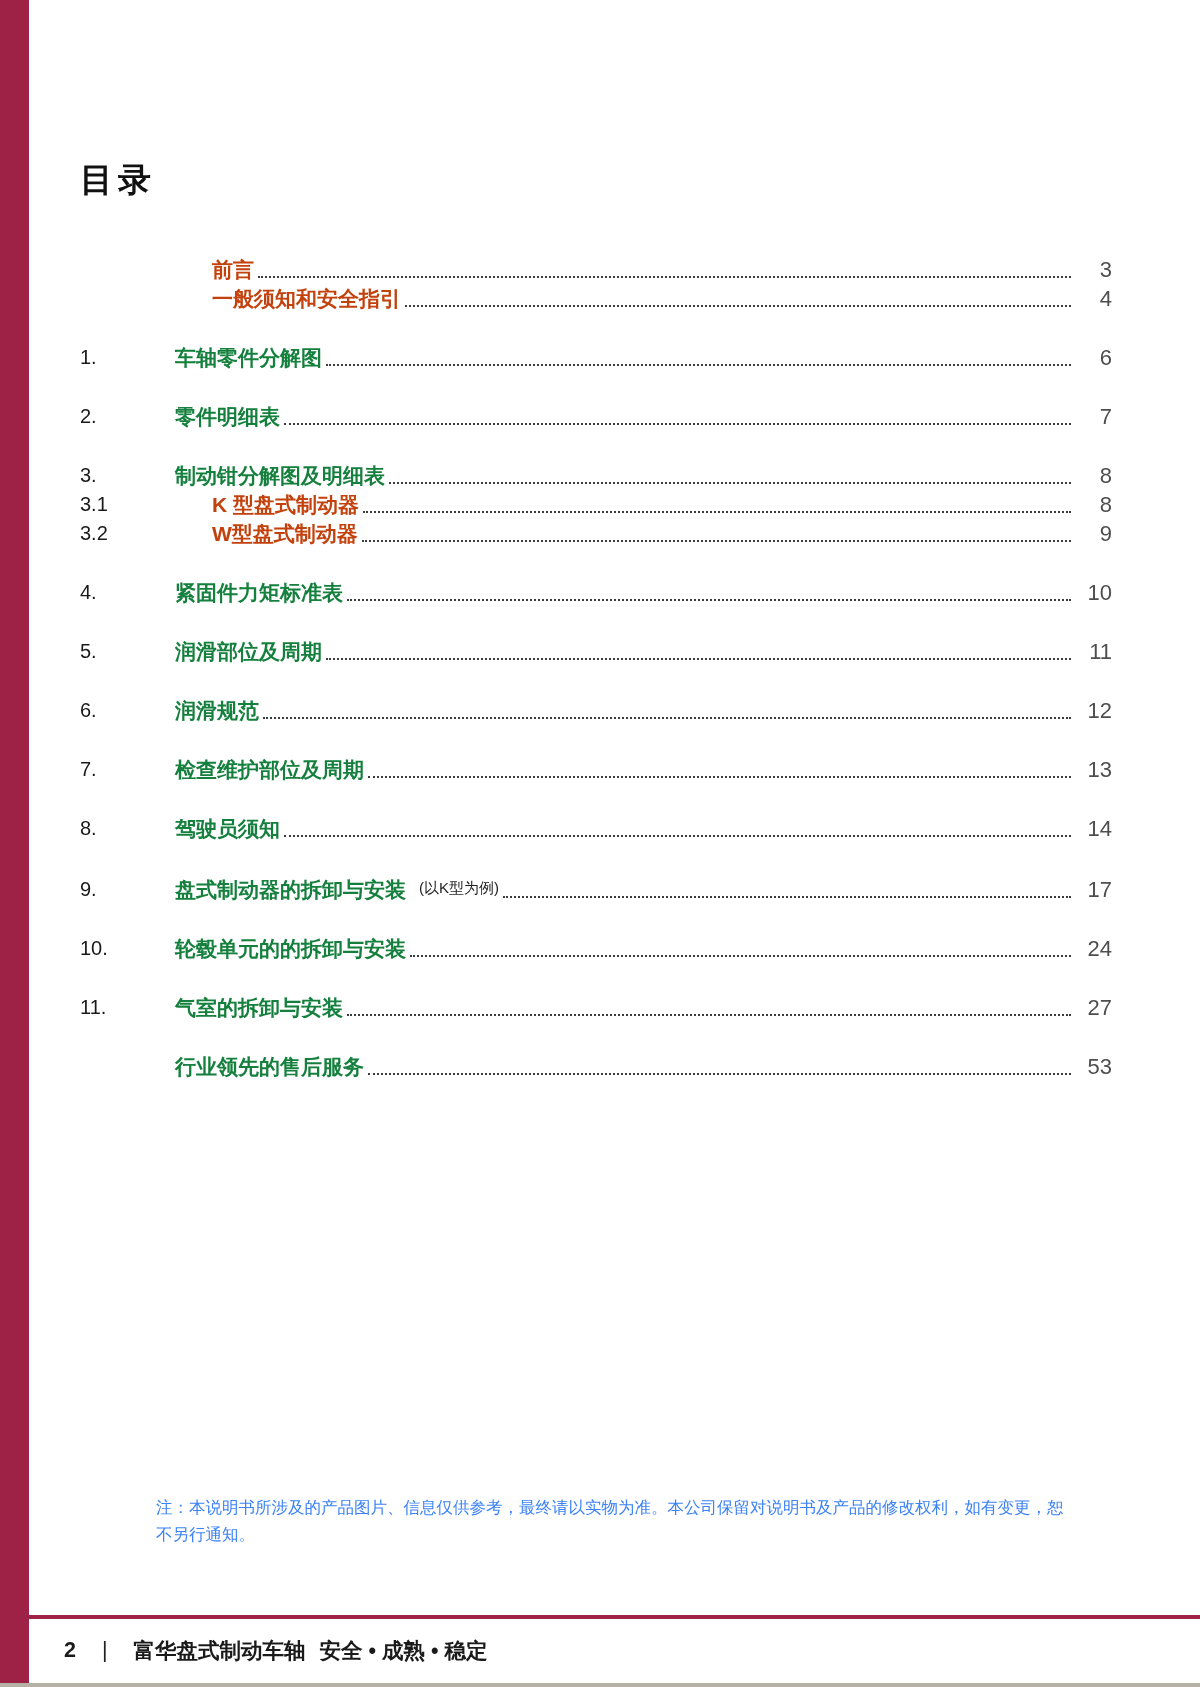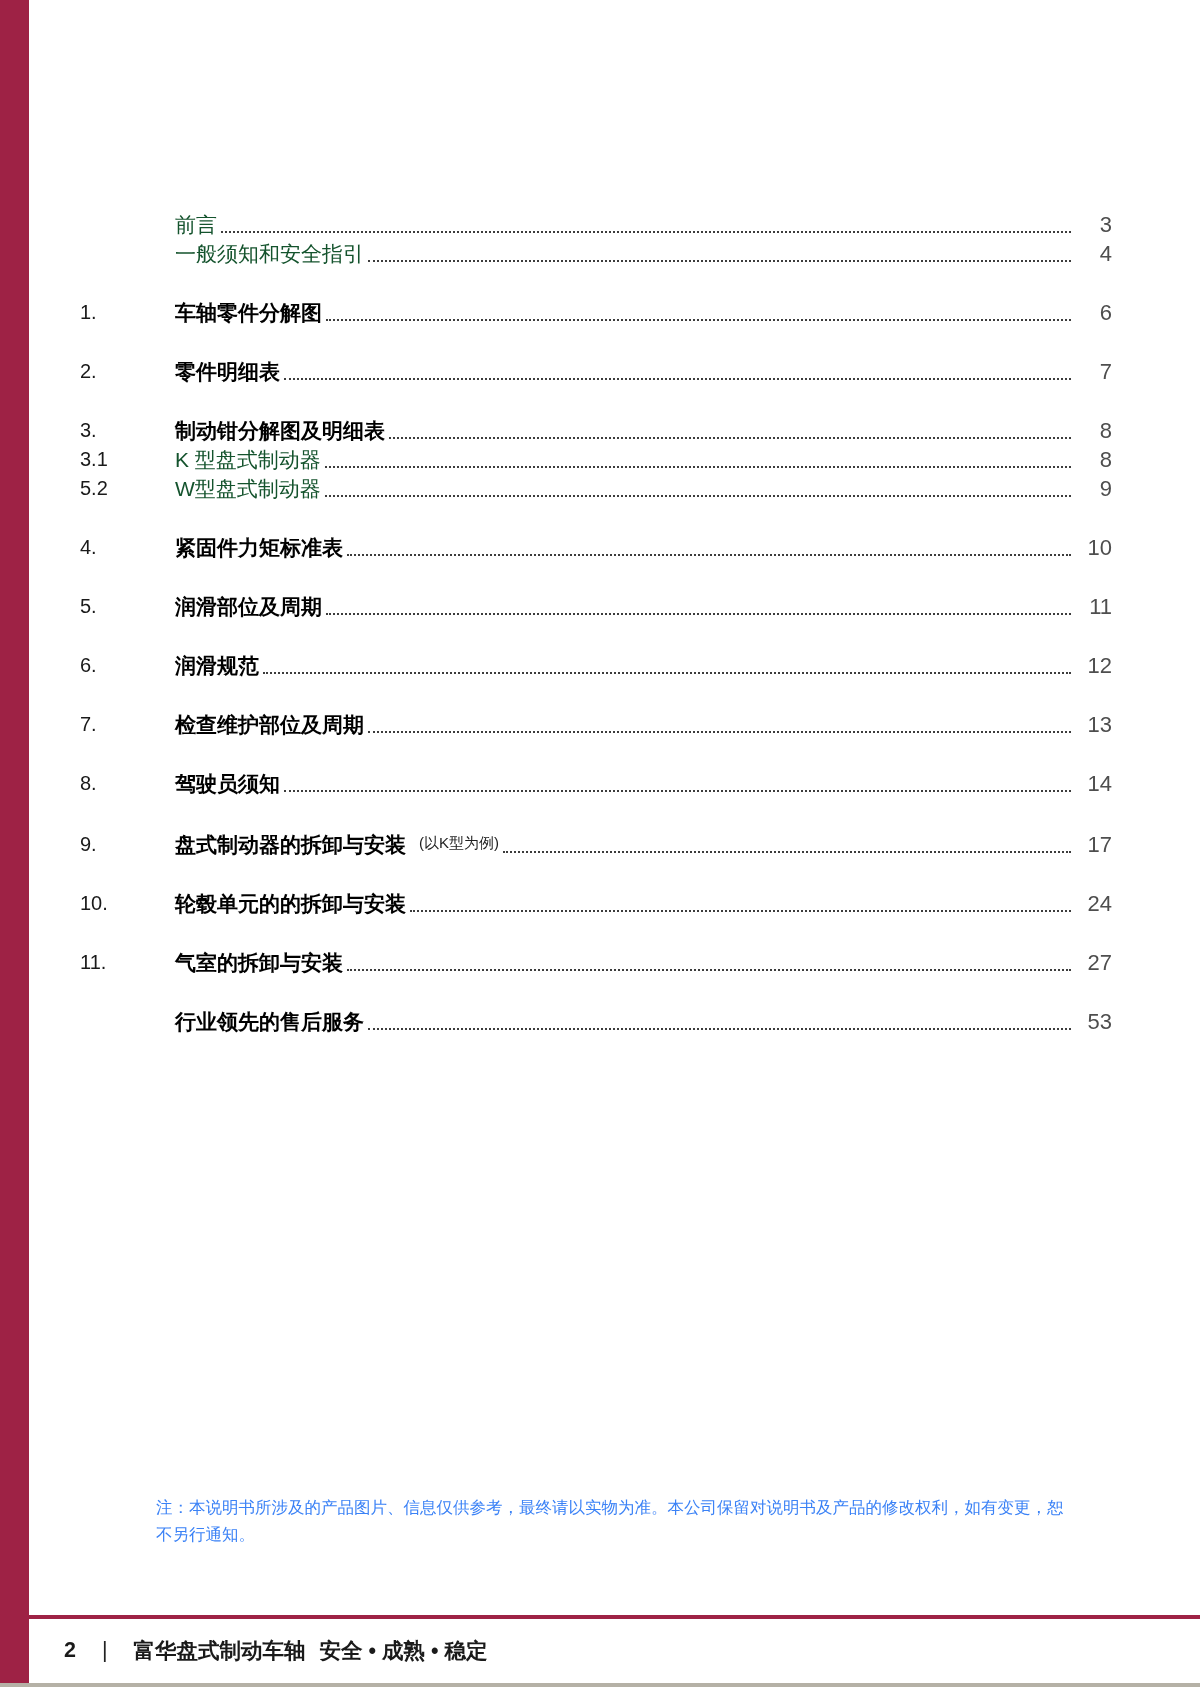--- a/index.html
+++ b/index.html
@@ -42,22 +42,22 @@
     color:#1c1c1c;
   }
   .toc-row.gap-large { margin-top:30px; }
   .toc-row .num {
     flex:none;
     width:95px;
     font-size:20px;
     color:#1a1a1a;
   }
   .toc-row .label { white-space:nowrap; }
-  .toc-row.main .label { font-weight:bold; color:#000000; }
-  .toc-row.front .label, .toc-row.sub .label { font-weight:normal; color:#14532d; }
+  .toc-row.main .label { font-weight:bold; color:#15803d; }
+  .toc-row.front .label, .toc-row.sub .label { font-weight:bold; color:#c2410c;margin-left:37px; }
   .toc-row .suffix {
     font-size:15px;
     font-weight:normal;
     color:#1e1e1e;
     margin-left:13px;
     padding-bottom:2px;
     white-space:nowrap;
   }
   .toc-row .suffix:empty { display:none; }
   .toc-row .leader {
@@ -109,20 +109,21 @@
     width:1200px; height:4px;
     background:#b5b1a6;
   }
 </style>
 </head>
 <body>
 
 <div class="side-bar"></div>
 
 <div class="content">
+  <h1 class="doc-title">目录</h1>
 
   <div class="toc-front-group">
       <div class="toc-row front">
     <span class="num"></span>
     <span class="label">前言</span>
 
     <span class="leader"></span>
     <span class="page">3</span>
   </div>
       <div class="toc-row front">
@@ -156,21 +157,21 @@
     <span class="page">8</span>
   </div>
       <div class="toc-row sub">
     <span class="num">3.1</span>
     <span class="label">K 型盘式制动器</span>
 
     <span class="leader"></span>
     <span class="page">8</span>
   </div>
       <div class="toc-row sub">
-    <span class="num">5.2</span>
+    <span class="num">3.2</span>
     <span class="label">W型盘式制动器</span>
 
     <span class="leader"></span>
     <span class="page">9</span>
   </div>
       <div class="toc-row main gap-large">
     <span class="num">4.</span>
     <span class="label">紧固件力矩标准表</span>
 
     <span class="leader"></span>

